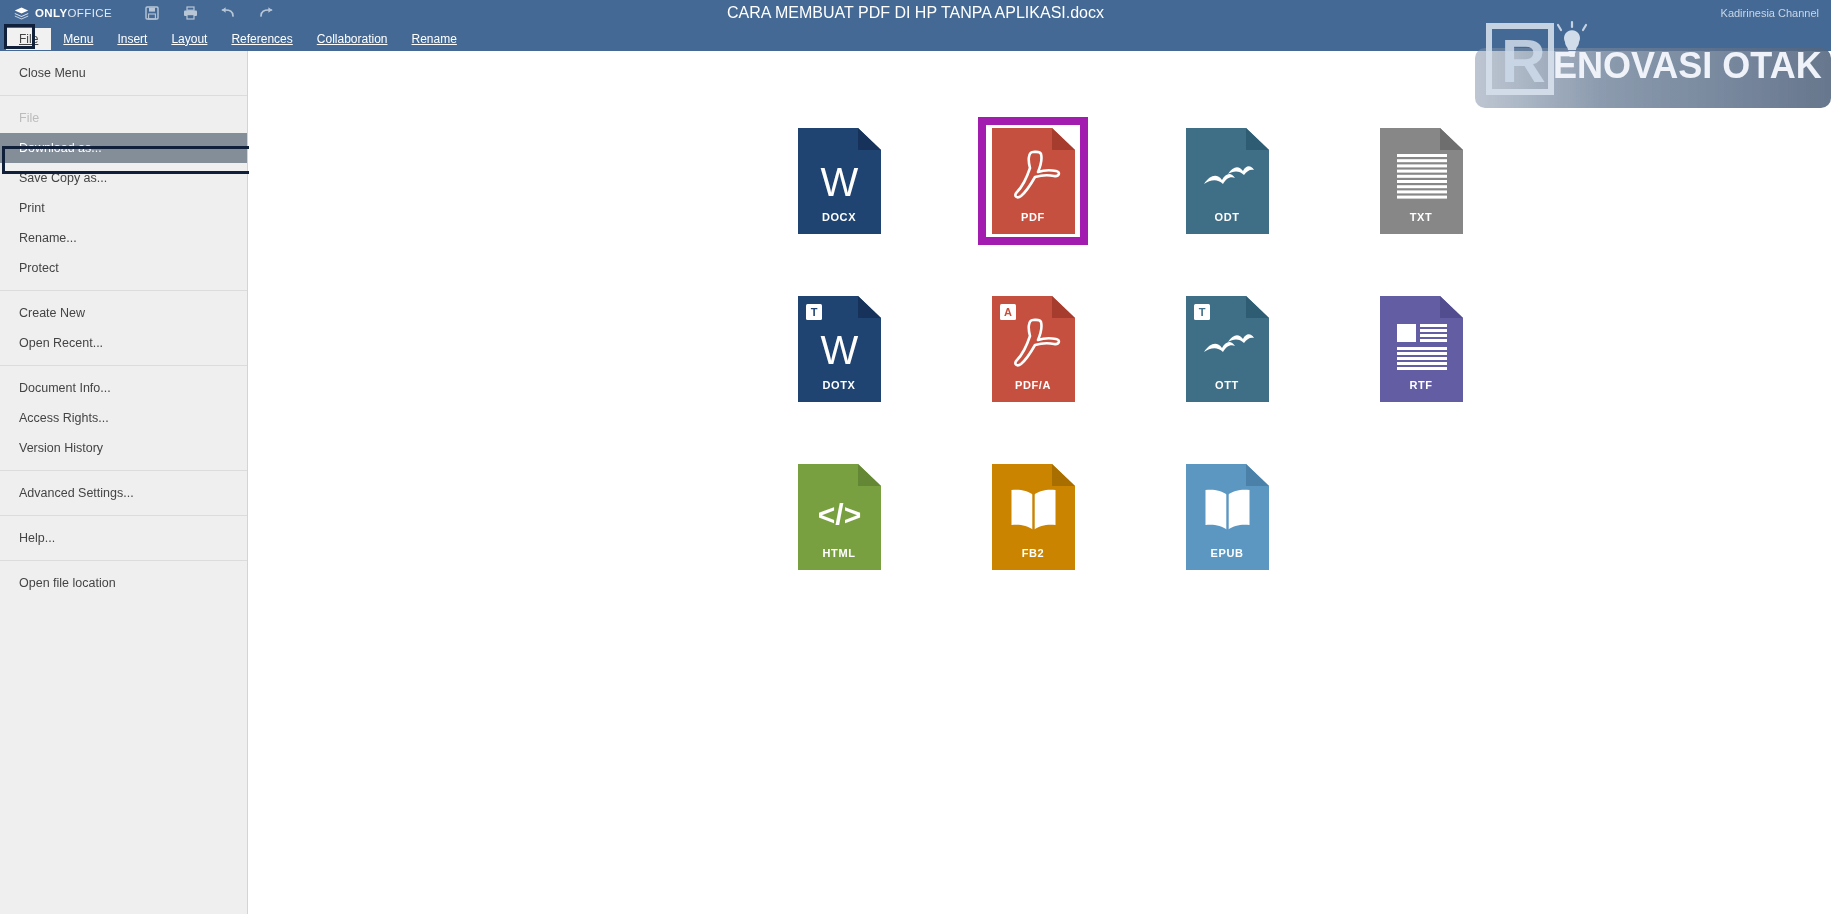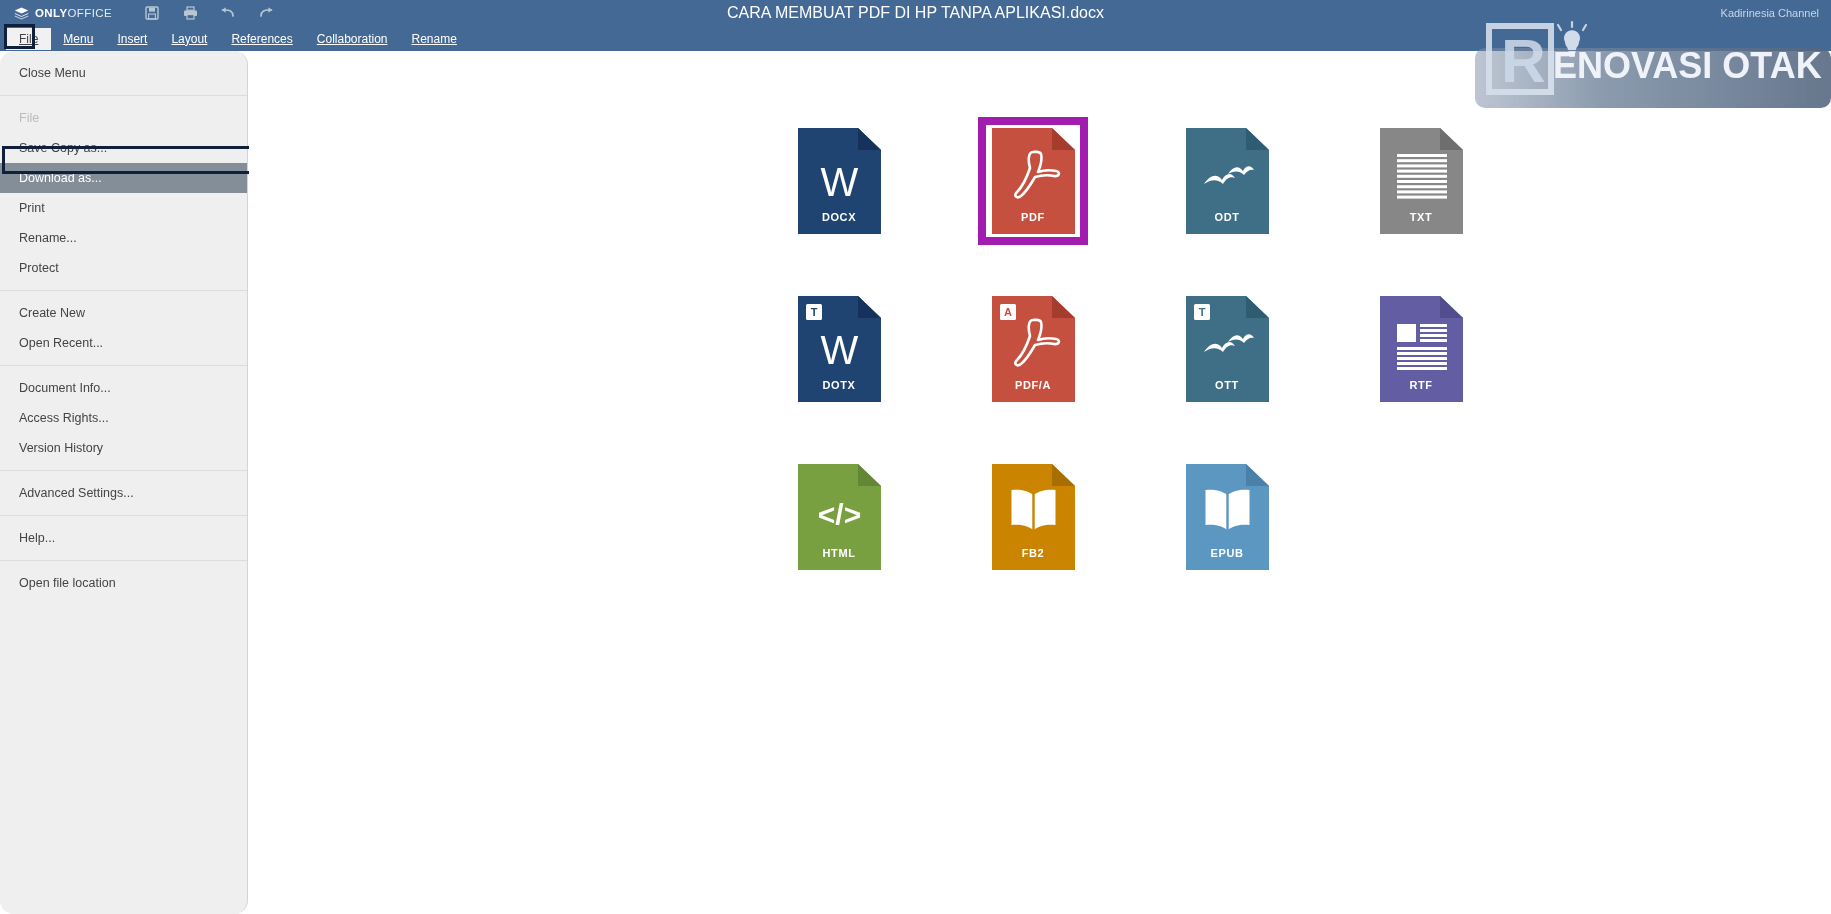--- a/index.html
+++ b/index.html
@@ -120,21 +120,20 @@
 
   
   .filemenu {
     position: absolute;
     left: 0; top: 51px;
     width: 248px;
     height: 863px;
     background: #efefef;
     border-right: 1px solid #d4d4d4;
     box-sizing: border-box;
-    border-radius: 14px;
   }
   .fm-group { padding: 7px 0; }
   .fm-sep {
     height: 1px;
     background: #dcdcdc;
     margin: 0;
   }
   .fm-item {
     height: 30px;
     line-height: 30px;
@@ -284,22 +283,22 @@
 
 <div class="filemenu">
 
   <div class="fm-group">
     <div class="fm-item">Close Menu</div>
   </div>
   <div class="fm-sep"></div>
 
   <div class="fm-group">
     <div class="fm-item disabled">File</div>
+    <div class="fm-item selected">Download as...</div>
     <div class="fm-item">Save Copy as...</div>
-    <div class="fm-item selected">Download as...</div>
     <div class="fm-item">Print</div>
     <div class="fm-item">Rename...</div>
     <div class="fm-item">Protect</div>
   </div>
   <div class="fm-sep"></div>
 
   <div class="fm-group">
     <div class="fm-item">Create New</div>
     <div class="fm-item">Open Recent...</div>
   </div>

